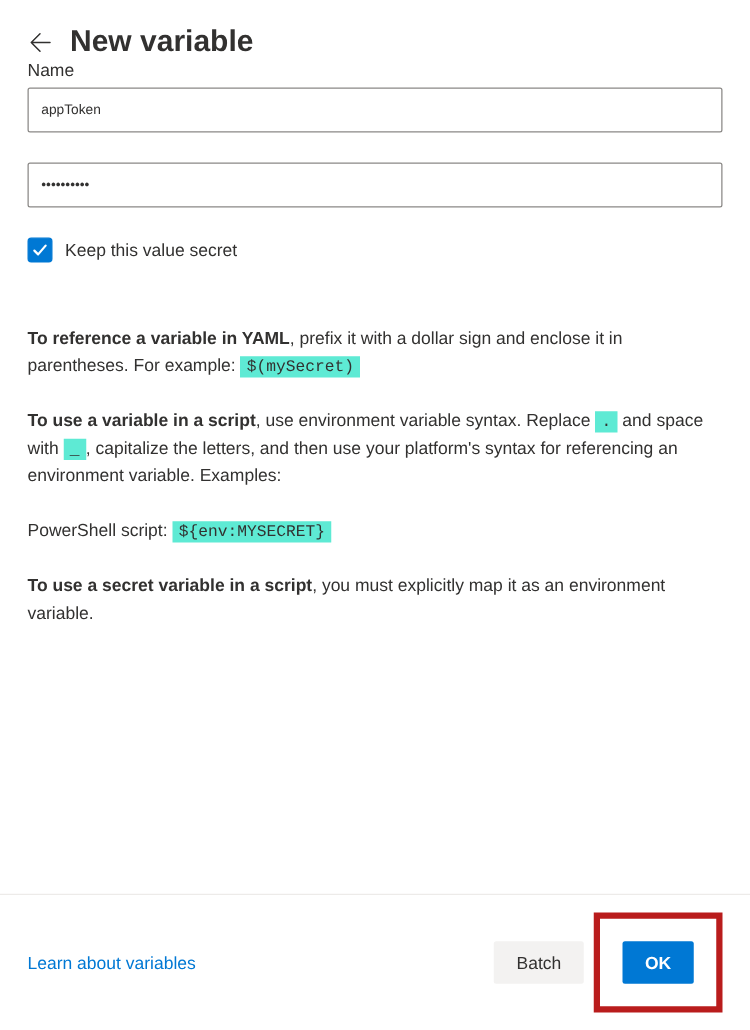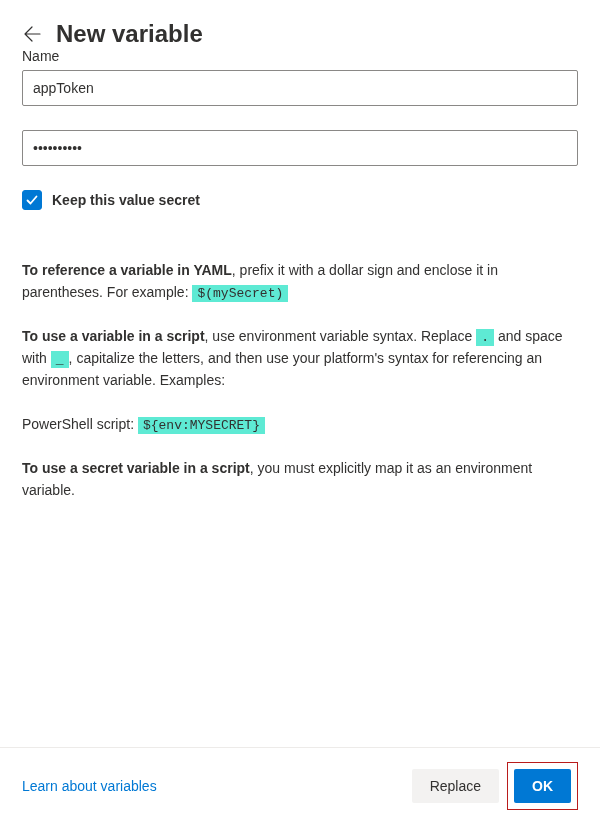--- a/index.html
+++ b/index.html
@@ -41,33 +41,32 @@
       color: #323130;
       margin-bottom: 6px;
       display: block;
     }
     .text-input {
       width: 100%;
       height: 36px;
       border: 1px solid #8a8886;
       border-radius: 2px;
       padding: 0 10px;
-      font-size: 14px;
+      font-size: 11px;
       font-family: inherit;
       color: #323130;
     }
     .field-group {
       margin-bottom: 24px;
     }
     .checkbox-row {
       display: flex;
       align-items: center;
       gap: 10px;
       margin-bottom: 14px;
-      font-weight: bold;
     }
     .checkbox {
       width: 20px;
       height: 20px;
       border: 1px solid #8a8886;
       border-radius: 3px;
       display: flex;
       align-items: center;
       justify-content: center;
       cursor: pointer;
@@ -125,22 +124,22 @@
     .btn-default {
       background: #f3f2f1;
       color: #323130;
     }
     .btn-primary {
       background: #0078d4;
       color: #fff;
       font-weight: 600;
     }
     .highlight-box {
-      border: 1px solid #b91c1c;
-      padding: 6px;
+      border: 5px solid #b91c1c;
+      padding: 18px;
       display: inline-flex;
     }
   </style>
 </head>
 <body>
 
 <div class="content">
 
   <div class="header">
     <div class="back-arrow">
@@ -186,18 +185,18 @@
     <p style="margin-top:22px">
       <span class="bold">To use a secret variable in a script</span><span>, you must explicitly map it as an environment variable.</span>
     </p>
   </div>
 
 </div>
 
 <div class="footer">
   <span class="learn-link">Learn about variables</span>
   <div class="footer-actions">
-    <button class="btn btn-default">Replace</button>
+    <button class="btn btn-default">Batch</button>
     <span class="highlight-box">
       <button class="btn btn-primary">OK</button>
     </span>
   </div>
 </div>
 
 </body></html>

